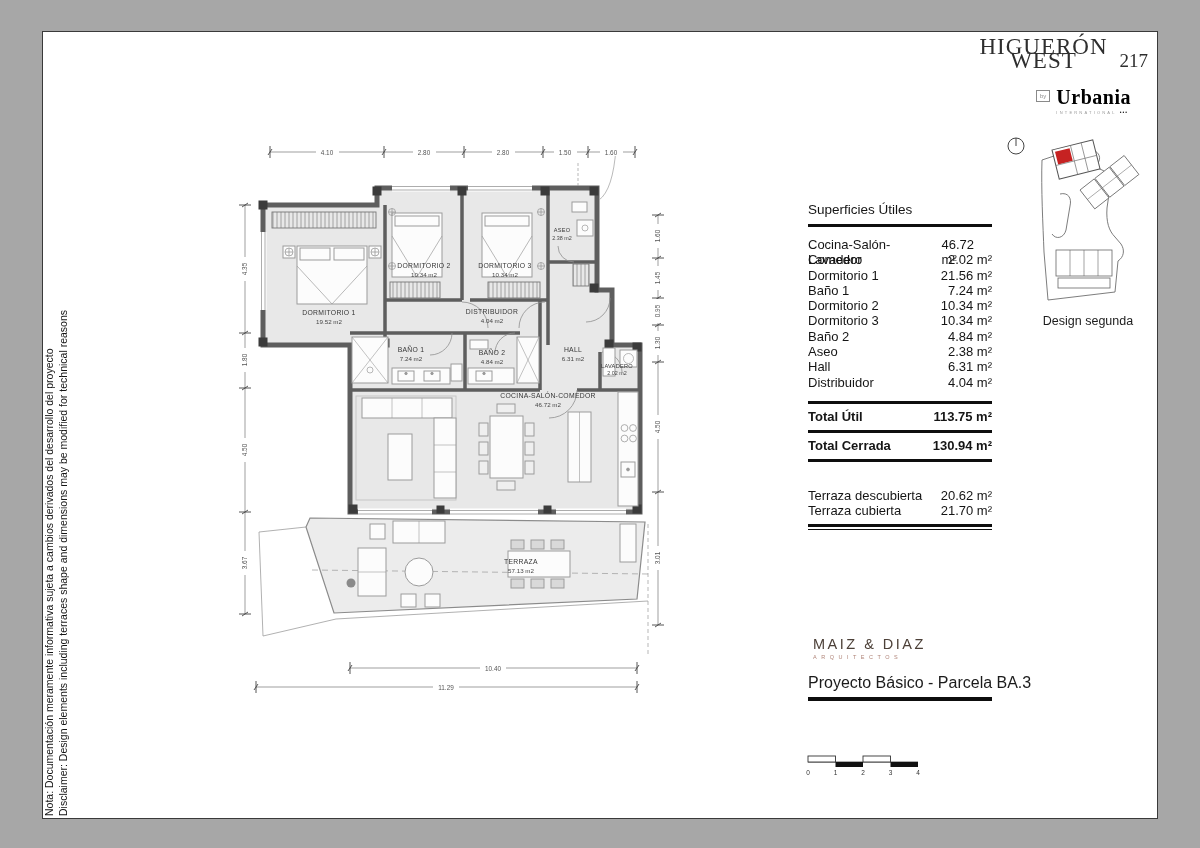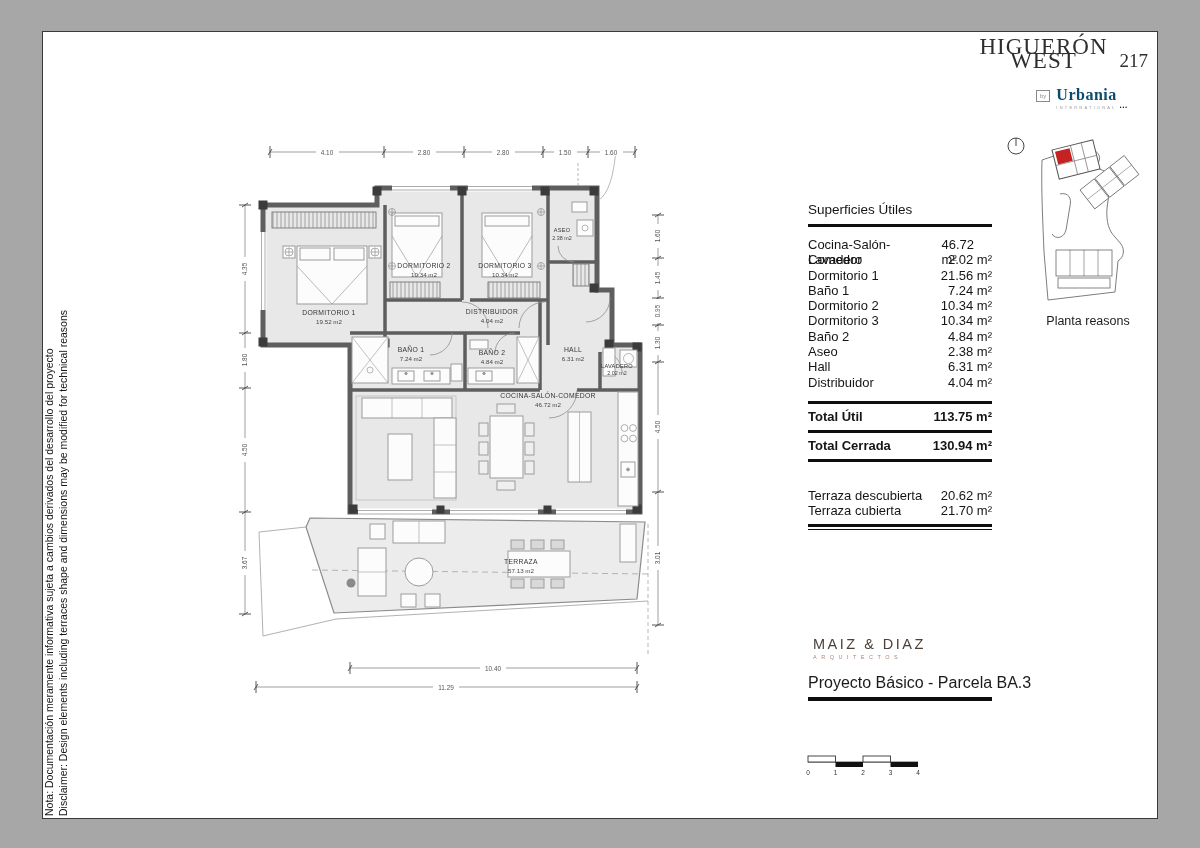--- a/index.html
+++ b/index.html
@@ -14,21 +14,21 @@
   .vnote.disc { left:70px; top:803px; }
 
   
   .brand { position:absolute; left:1000px; top:40px; width:148px; display:flex; align-items:stretch; justify-content:flex-end; }
   .brand-words { text-align:center; font-family:"Liberation Serif", serif; font-size:23px; line-height:14px; letter-spacing:1px; color:#2e2e2e; }
   .brand-words span { display:block; }
   .brand-bar { width:1px; background:#2e2e2e; margin:2px 5px 0 7px; }
   .brand-num { font-family:"Liberation Serif", serif; font-size:19px; color:#2e2e2e; align-self:center; padding-top:10px; }
   .byline { position:absolute; left:1036px; top:86px; width:112px; display:flex; align-items:flex-start; }
   .bybox { border:1px solid #8a8a8a; color:#8a8a8a; font-size:6px; padding:2px 3px; margin:4px 6px 0 0; }
-  .urb { font-family:"Liberation Serif", serif; font-size:16px; font-weight:bold; color:#0c4a6e; letter-spacing:0.5px; }
+  .urb { font-family:"Liberation Serif", serif; font-size:20px; font-weight:bold; color:#000000; letter-spacing:0.5px; }
   .urb-sub { display:block; font-size:4px; letter-spacing:2.2px; color:#9a9a9a; margin-top:0px; }
   .urb-sub .dots { color:#111; font-size:5px; letter-spacing:1px; }
 
   .siteplan-caption { position:absolute; left:1028px; top:314px; width:120px; text-align:center; font-size:12.5px; color:#1c1c1c; }
 
   
   .surfaces { position:absolute; left:808px; top:194px; width:184px; color:#151515; }
   .surf-title { font-size:13.5px; margin-bottom:7px;margin-top:8px; }
   .rule { border-top:3px solid #0e0e0e; }
   .rule.thin { border-top:1.5px solid #0e0e0e; }
@@ -108,21 +108,21 @@
   </g>
 
   <g transform="translate(26,116)" fill="#fff" stroke="#666" stroke-width="0.8">
     <rect x="0" y="0" width="56" height="26"></rect>
     <line x1="14" y1="0" x2="14" y2="26" stroke-width="0.6"></line>
     <line x1="28" y1="0" x2="28" y2="26" stroke-width="0.6"></line>
     <line x1="42" y1="0" x2="42" y2="26" stroke-width="0.6"></line>
     <rect x="2" y="28" width="52" height="10"></rect>
   </g>
 </svg>
-<div class="siteplan-caption">Planta reasons</div>
+<div class="siteplan-caption">Design segunda</div>
 
 <div class="surfaces">
   <div class="surf-title">Superficies Útiles</div>
   <div class="rule"></div>
   <div class="surf-rows">
     <div class="srow">
         <span>Cocina-Salón-Comedor</span>
         <span class="val">46.72 m²</span>
       </div>
     <div class="srow">

